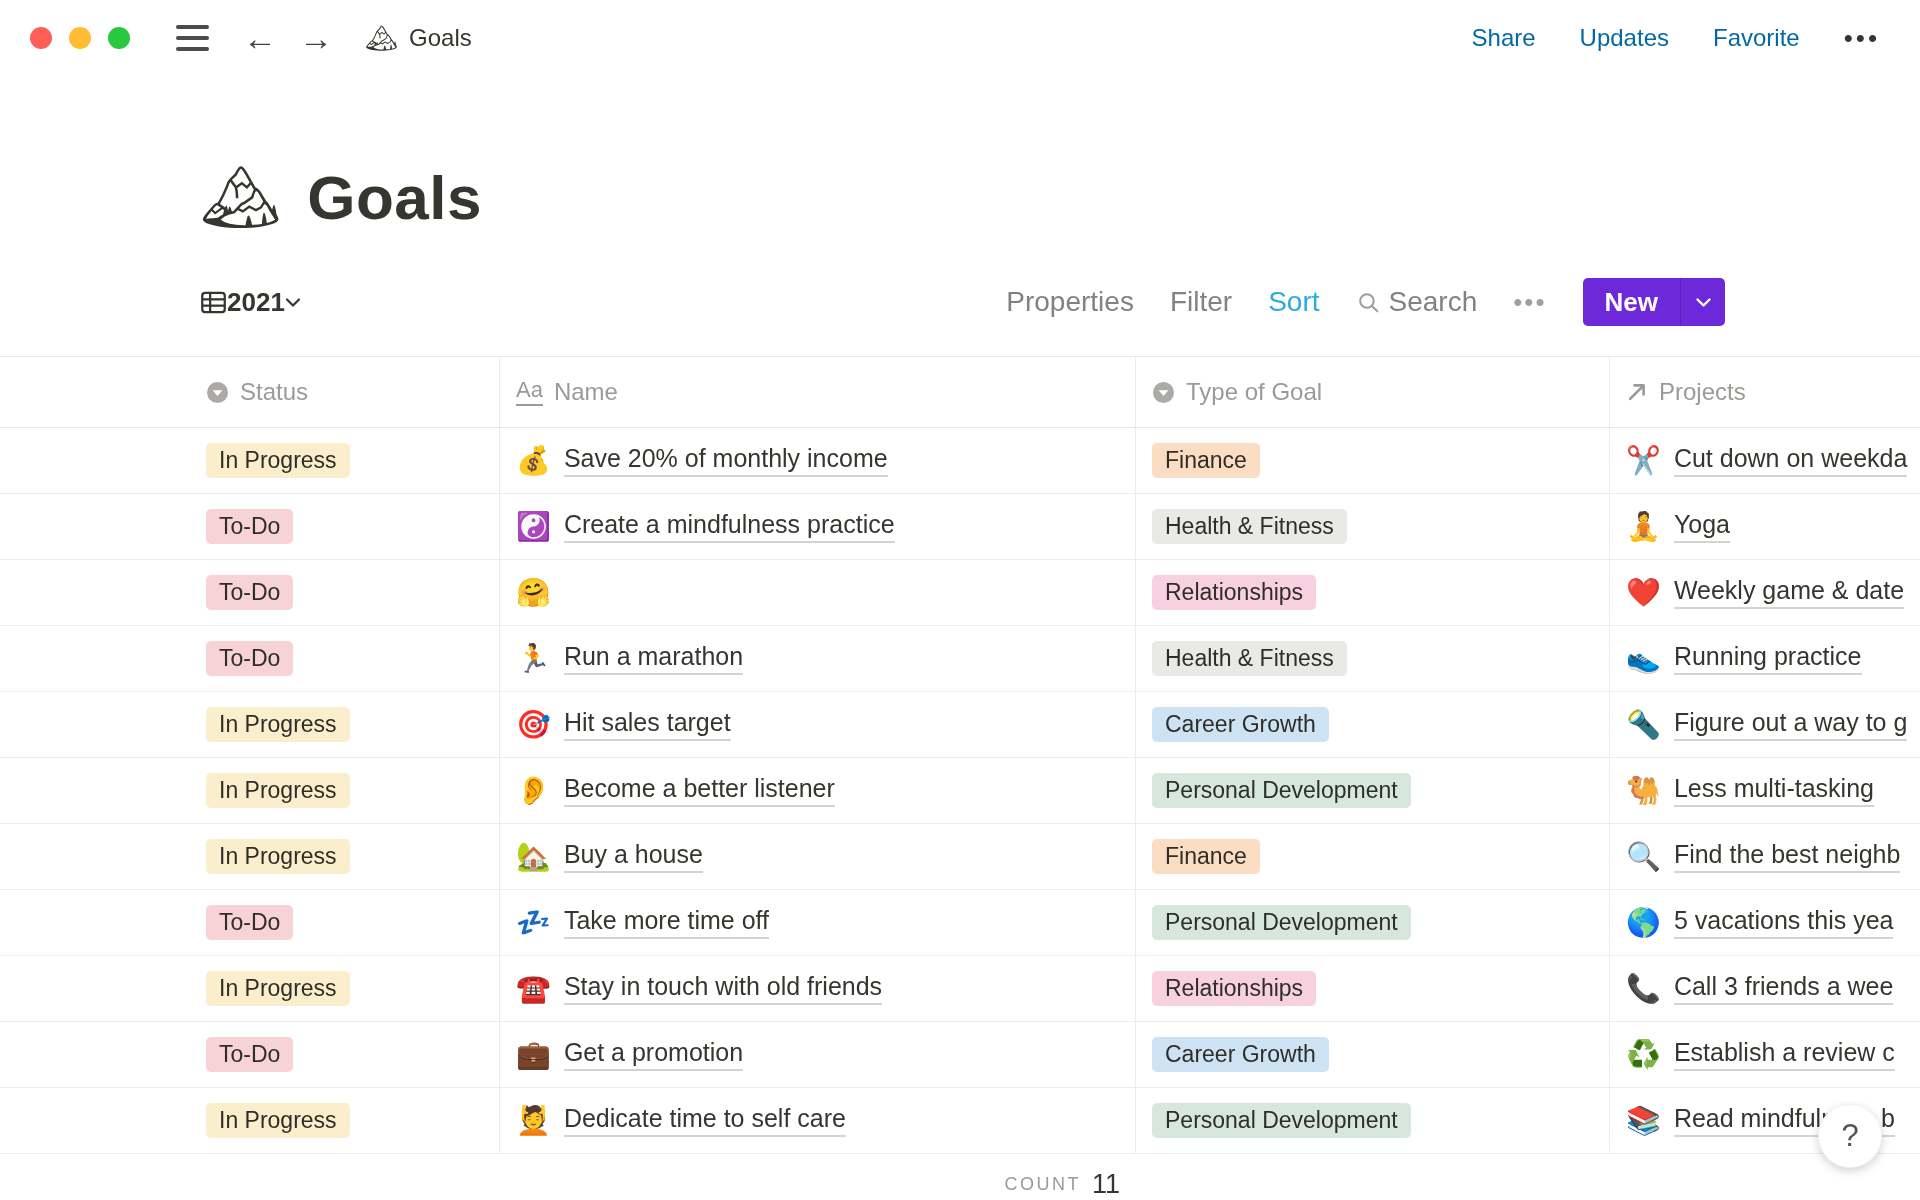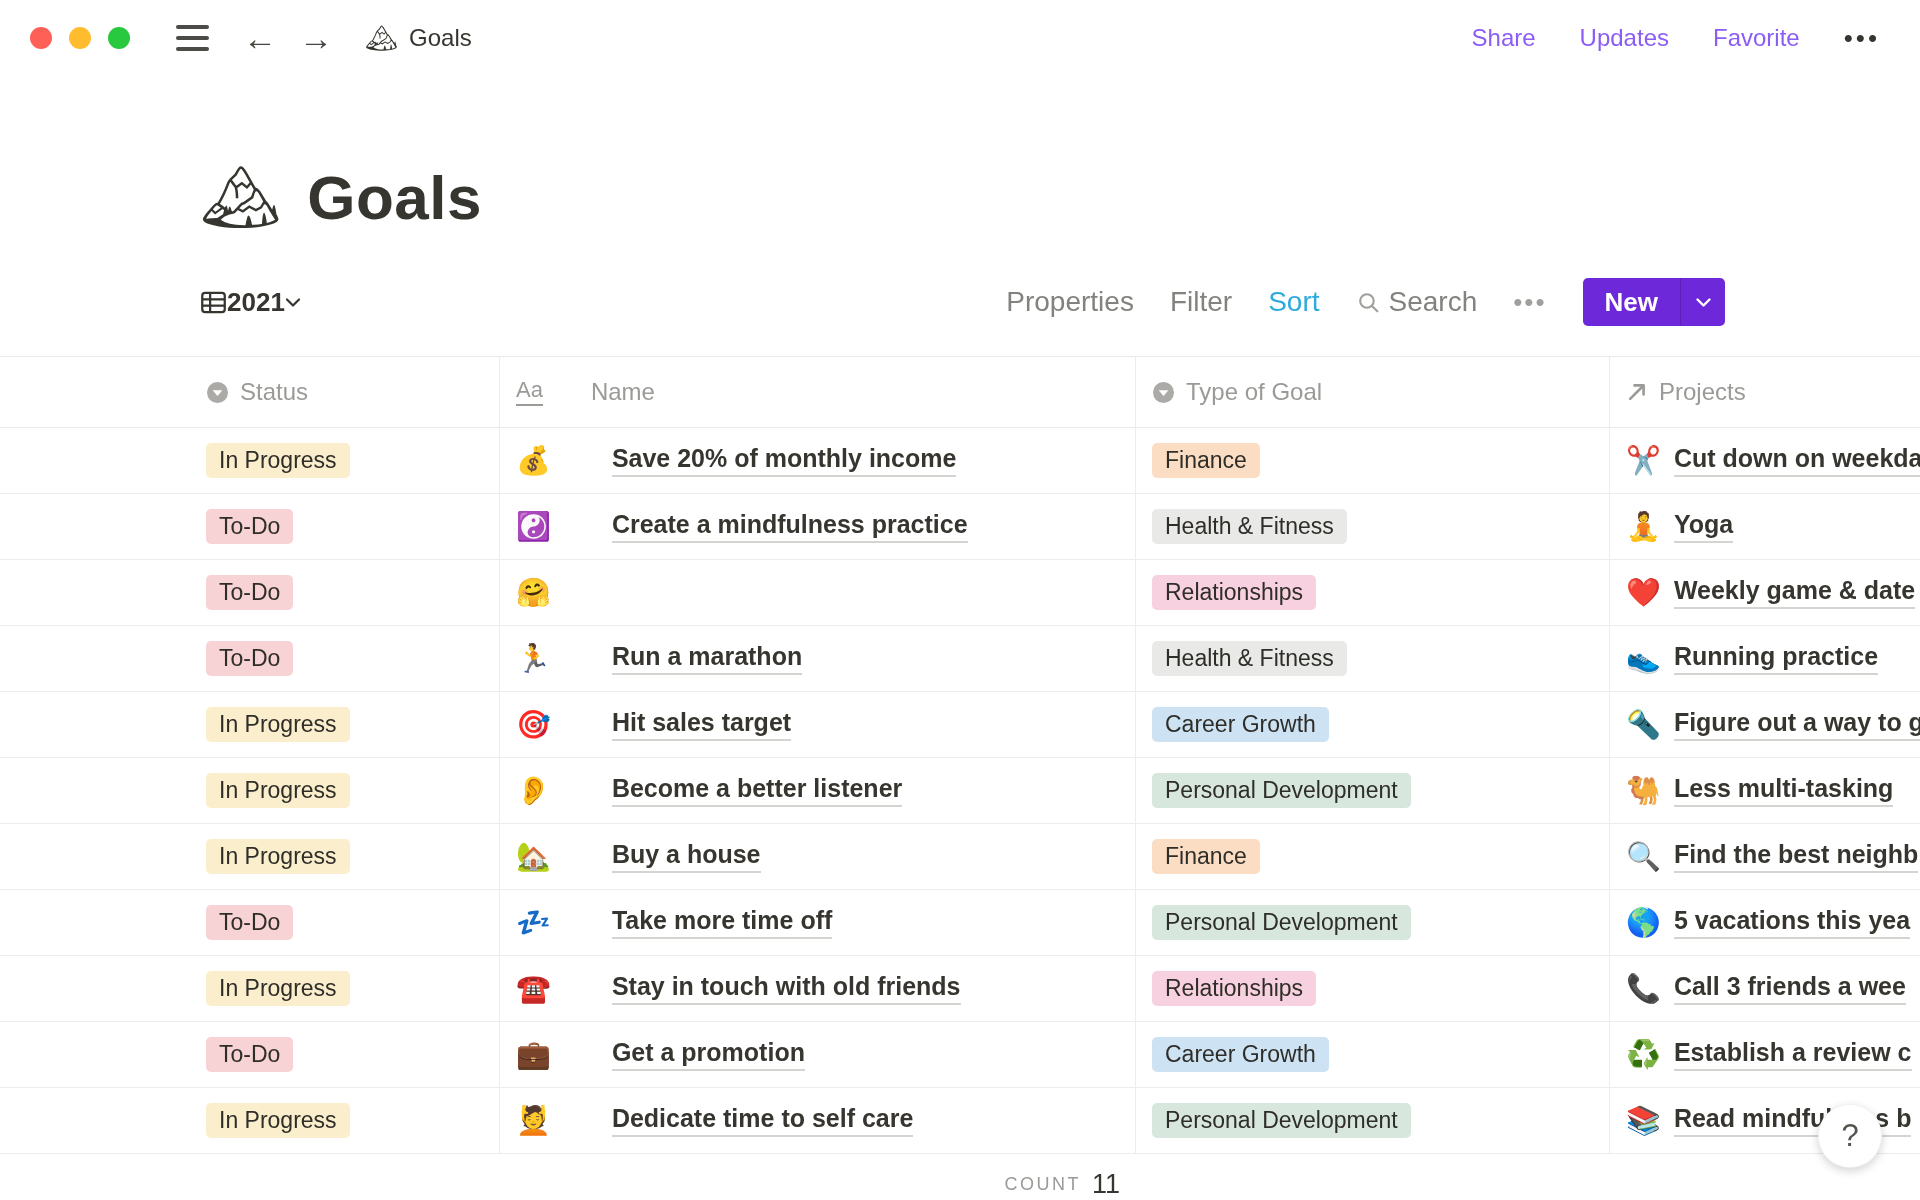--- a/index.html
+++ b/index.html
@@ -12,21 +12,21 @@
   .light { width:22px; height:22px; border-radius:50%; }
   .light.red { background:#FE5F57; } .light.yellow { background:#FEBC2E; } .light.green { background:#28C83F; }
   .hamburger { margin-left:46px; display:flex; flex-direction:column; gap:7px; cursor:pointer; }
   .hamburger i { display:block; width:33px; height:4px; background:#4c4b48; border-radius:2px; }
   .nav-arrow { margin-left:34px; font-size:34px; color:#45443f; line-height:1; cursor:pointer; }
   .nav-arrow + .nav-arrow { margin-left:22px; }
   .breadcrumb { margin-left:32px; display:flex; align-items:center; gap:11px; cursor:pointer; }
   .breadcrumb .bc-icon { font-size:26px; line-height:1; }
   .breadcrumb .bc-title { font-size:24px; color:#37352F; }
   .topmenu { margin-left:auto; display:flex; align-items:center; gap:44px; }
-  .topmenu .tm-item { font-size:24px; color:#8b5cf6; cursor:pointer; }
+  .topmenu .tm-item { font-size:24px; color:#0369a1; cursor:pointer; }
   .topmenu .tm-more { font-size:26px; letter-spacing:3px; color:#37352F; cursor:pointer; }
 
   
   .title-row { margin:78px 0 0 200px; display:flex; align-items:center; gap:26px; height:86px; }
   .title-row .pg-icon { font-size:64px; line-height:1; cursor:pointer; }
   .title-row .pg-title { font-size:62px; font-weight:700; letter-spacing:0.5px; color:#37352F; }
 
   
   .toolbar { margin:38px 195px 0 200px; height:48px; display:flex; align-items:center; }
   .view-switch { display:flex; align-items:center; gap:0; cursor:pointer; }
@@ -41,31 +41,31 @@
   .new-btn .nb-label { display:flex; align-items:center; padding:0 22px; font-size:26px; font-weight:600; }
   .new-btn .nb-divider { width:1px; background:rgba(0,0,0,0.15); }
   .new-btn .nb-caret { display:flex; align-items:center; justify-content:center; width:44px; }
 
   
   .table { margin-top:30px; }
   .thead { display:flex; height:72px; align-items:center; padding-left:190px;
     border-top:1px solid #E9E9E7; border-bottom:1px solid #E9E9E7; }
   .th { display:flex; align-items:center; gap:11px; height:100%; padding:0 16px;
     font-size:24px; color:#9B9A97; cursor:pointer; }
-  .col-status { width:310px; } .col-name { width:636px;gap:48px; } .col-type { width:474px; }
+  .col-status { width:310px; } .col-name { width:636px; } .col-type { width:474px; }
   .col-projects { flex:1; min-width:0; }
   .th.col-status, .th.col-name, .th.col-type,
   .td.col-status, .td.col-name, .td.col-type { border-right:1px solid #EDECE9; }
   .aa-icon { font-size:22px; line-height:1.1; color:#9B9A97; border-bottom:2px solid #9B9A97; padding-bottom:1px; }
 
   .tr { display:flex; height:66px; align-items:center; padding-left:190px; border-bottom:1px solid #EDECE9; }
   .td { display:flex; align-items:center; height:100%; padding:0 16px; overflow:hidden; white-space:nowrap; }
   .badge { display:inline-block; padding:4px 13px; border-radius:5px; font-size:23px; color:#2f2d28; }
   .cell-emoji { font-size:28px; line-height:1; margin-right:13px; flex:0 0 auto; }
-  .cell-link { font-size:25px; font-weight:700; color:#37352F; text-decoration:none;
+  .cell-link { font-size:25px; font-weight:400; color:#37352F; text-decoration:none;
     border-bottom:2px solid #D5D4D0; padding-bottom:2px; cursor:pointer; white-space:nowrap; }
 
   .tfoot { display:flex; height:60px; align-items:center; padding-left:190px; }
   .tf-cell { display:flex; align-items:center; justify-content:flex-end; gap:11px; padding:0 16px; cursor:pointer; }
   .count-label { font-size:18px; letter-spacing:2.5px; color:#9B9A97; }
   .count-value { font-size:27px; color:#37352F; }
 
   
   .help-btn { position:fixed; right:38px; bottom:32px; width:64px; height:64px; border-radius:50%;
     background:#fff; border:1px solid rgba(0,0,0,0.05); box-shadow:0 3px 10px rgba(0,0,0,0.18);

